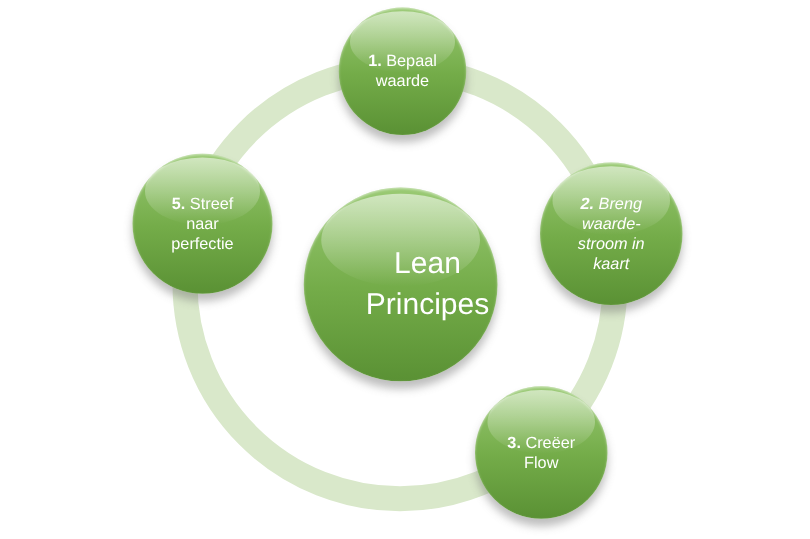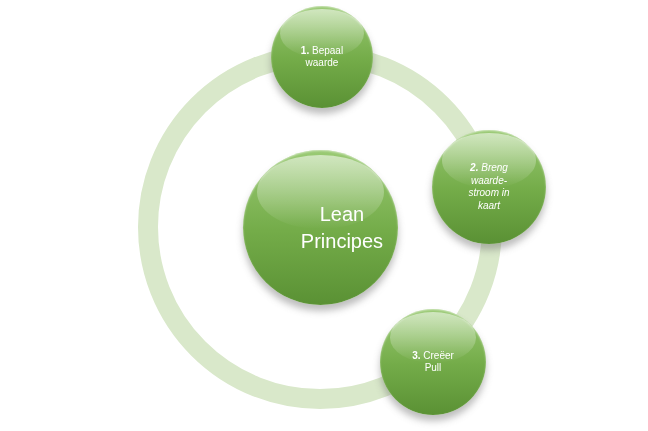--- a/index.html
+++ b/index.html
@@ -52,68 +52,73 @@
     height: 48%;
     border-radius: 50%;
     background: linear-gradient(to bottom,
       rgba(255, 255, 255, 0.55),
       rgba(255, 255, 255, 0.0));
     pointer-events: none;
   }
   .node .txt {
     position: relative;
     z-index: 1;
-    font-size: 10px;
+    font-size: 13px;
     line-height: 1.25;
     padding: 0 8px;
     white-space: pre-line;
   }
   .num {
     font-weight: bold;
   }
   .center-node {
     left: 243px;
     top: 150px;
     width: 155px;
     height: 155px;
   }
   .center-node .txt {
-    font-size: 20px;
+    font-size: 24px;
     line-height: 1.35;
     margin-left: 43px;
   }
   .n1 { left: 271px; top: 6px;   width: 102px; height: 102px; }
   .n2 { left: 432px; top: 130px; width: 114px; height: 114px; font-style: italic; }
   .n3 { left: 380px; top: 309px; width: 106px; height: 106px; }
   .n4 { left: 161px; top: 311px; width: 110px; height: 110px; }
   .n5 { left: 106px; top: 123px; width: 112px; height: 112px; }
 </style>
 </head>
 <body style="background: rgb(255, 255, 255);">
 
 <div class="canvas">
 
   <div class="ring"></div>
 
+  <div class="node n5">
+    <div class="txt"><span class="num">5.</span> <span>Streef
+naar
+perfectie</span></div>
+  </div>
 
   <div class="node n1">
     <div class="txt"><span class="num">1.</span> <span>Bepaal
 waarde</span></div>
   </div>
 
   <div class="node n2">
     <div class="txt"><span class="num">2.</span> <span>Breng
 waarde-
 stroom in
 kaart</span></div>
   </div>
 
   <div class="node n3">
     <div class="txt"><span class="num">3.</span> <span>Creëer
-Pull</span></div>
+Flow</span></div>
   </div>
 
 
   <div class="node center-node">
     <div class="txt">Lean
 Principes</div>
   </div>
 
 </div>
 

